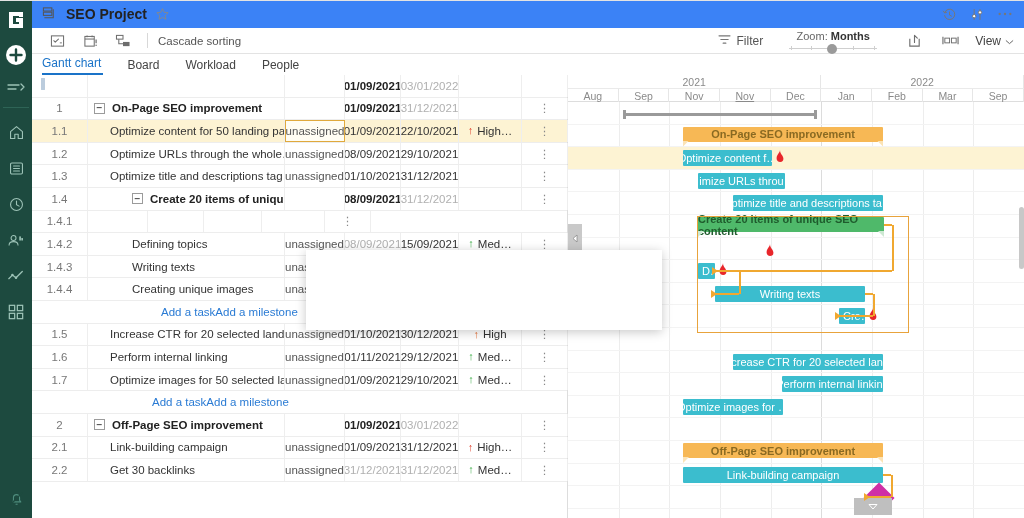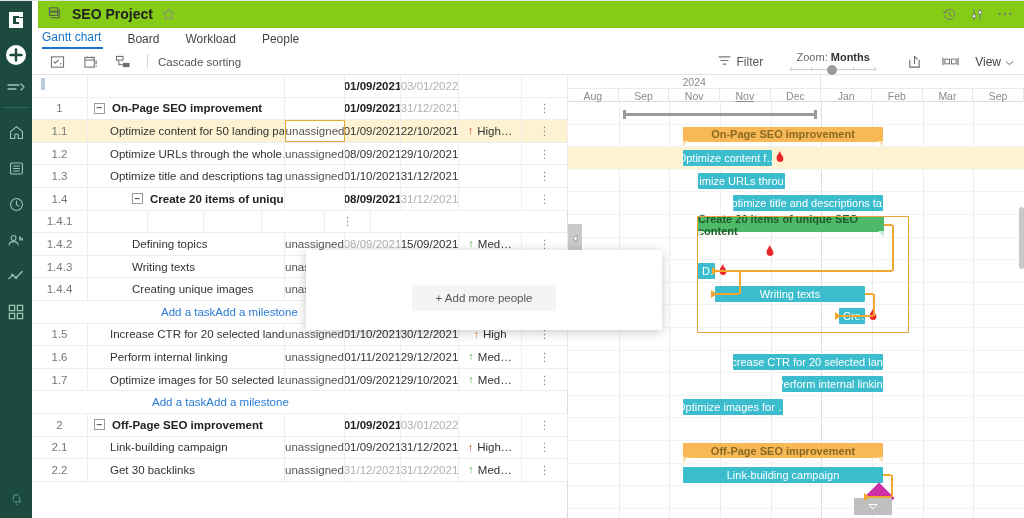--- a/index.html
+++ b/index.html
@@ -22,21 +22,21 @@
   .rail-plus { margin-top:12px; width:24px; height:24px; }
   .rail-exp  { margin-top:14px; width:20px; height:14px; }
   .rail-sep  { width:26px; height:1px; background:#2e6456; margin-top:12px; }
   .rail-ico  { width:24px; height:24px; margin-top:12px; display:flex; align-items:center; justify-content:center; cursor:pointer; }
   .rail-bell { position:absolute; bottom:8px; left:4px; width:24px; height:24px; display:flex; align-items:center; justify-content:center; }
 
   
   #main { flex:1; display:flex; flex-direction:column; min-width:0; }
 
   
-  #topbar { height:28px; display:flex; align-items:center; padding:0 8px 0 10px; background:#84cc16;margin-left:6px; }
+  #topbar { height:28px; display:flex; align-items:center; padding:0 8px 0 10px; background:#3b82f6; }
   #topbar .doc-ico { width:16px; height:16px; margin-right:8px; }
   #proj-title { font-size:14px; font-weight:bold; color:#222; }
   #star { margin-left:8px; width:15px; height:15px; cursor:pointer; }
   .topbar-sp { flex:1; }
   .tb-ico { width:22px; height:22px; margin-left:6px; display:flex; align-items:center; justify-content:center; cursor:pointer; color:#6b6b6b; }
 
   
   #tabs { height:21px; display:flex; align-items:flex-end; padding-left:10px; gap:0; }
   .tab { font-size:12px; color:#444; padding:0 12px 3px 0; margin-right:14px; cursor:pointer; white-space:nowrap; }
   .tab.active { color:#1a73c8; border-bottom:2px solid #1a73c8; font-weight:normal; padding-right:2px; margin-right:24px;}
@@ -249,27 +249,20 @@
       </span>
       <span class="tb-ico">
         <svg width="16" height="6" viewBox="0 0 18 6">
             <circle cx="3" cy="3" r="1.3" fill="#777"></circle>
             <circle cx="9" cy="3" r="1.3" fill="#777"></circle>
             <circle cx="15" cy="3" r="1.3" fill="#777"></circle>
           </svg>
       </span>
     </div>
 
-    <div id="tabs">
-      <div class="tab active">Gantt chart</div>
-      <div class="tab">Board</div>
-      <div class="tab">Workload</div>
-      <div class="tab">People</div>
-    </div>
-
     <div id="toolbar">
       <div class="topline"></div>
       <div class="tool-btn">
         <svg width="15" height="14" viewBox="0 0 16 15">
             <rect x="1.5" y="2" width="13" height="11" fill="none" stroke="#6d6d6d" stroke-width="1.1"></rect>
             <path d="M4 7.2l1.6 1.6L9 5.4" stroke="#6d6d6d" stroke-width="1.1" fill="none" stroke-linecap="round" stroke-linejoin="round"></path>
             <path d="M10.5 9.5h2.2" stroke="#6d6d6d" stroke-width="1"></path>
           </svg>
       </div>
       <div class="tool-btn">
@@ -329,20 +322,27 @@
       <div id="view">
         <span>View</span>
         <span>
           <svg width="9" height="6" viewBox="0 0 10 6">
               <path d="M1 1.3L5 4.8 9 1.3" fill="none" stroke="#666" stroke-width="1.1"></path>
             </svg>
         </span>
       </div>
     </div>
 
+    <div id="tabs">
+      <div class="tab active">Gantt chart</div>
+      <div class="tab">Board</div>
+      <div class="tab">Workload</div>
+      <div class="tab">People</div>
+    </div>
+
     <div id="content">
 
       <div id="grid">
         <div id="grid-rows">
             <div class="row">
               <div class="c c-wbs"></div>
               <div class="c c-name"></div>
               <div class="c c-asg"></div>
               <div class="c c-sd bold">01/09/2021</div>
               <div class="c c-ed dim">03/01/2022</div>
@@ -552,21 +552,22 @@
                 <span>Med…</span>
               </div>
               <div class="c c-kebab">⋮</div>
             </div>
           </div>
       </div>
 
       <div id="tl">
         <div id="tl-head">
           <div class="yrow" id="yrow">
-              <div class="ycell" style="width: 253.333px;">2024</div>
+              <div class="ycell" style="width: 253.333px;">2021</div>
+              <div class="ycell" style="width: 202.667px;">2022</div>
             </div>
           <div class="mrow" id="mrow">
               <div class="mcell" style="width: 50.6667px;">Aug</div>
               <div class="mcell" style="width: 50.6667px;">Sep</div>
               <div class="mcell" style="width: 50.6667px;">Nov</div>
               <div class="mcell" style="width: 50.6667px; text-decoration: underline;">Nov</div>
               <div class="mcell" style="width: 50.6667px;">Dec</div>
               <div class="mcell" style="width: 50.6667px;">Jan</div>
               <div class="mcell" style="width: 50.6667px;">Feb</div>
               <div class="mcell" style="width: 50.6667px;">Mar</div>
@@ -693,18 +694,17 @@
           </div>
         <div id="collapse-handle">
           <svg width="8" height="9" viewBox="0 0 8 9">
               <path d="M6 1L2 4.5 6 8z" fill="#fff" stroke="#8c8c8c" stroke-width="0.8" stroke-linejoin="round"></path>
             </svg>
         </div>
         <div id="scrollbar-v"></div>
       </div>
 
       <div id="popup">
-        <div class="btn">+ Add more people</div>
       </div>
 
     </div>
   </div>
 </div>
 
 </body></html>

